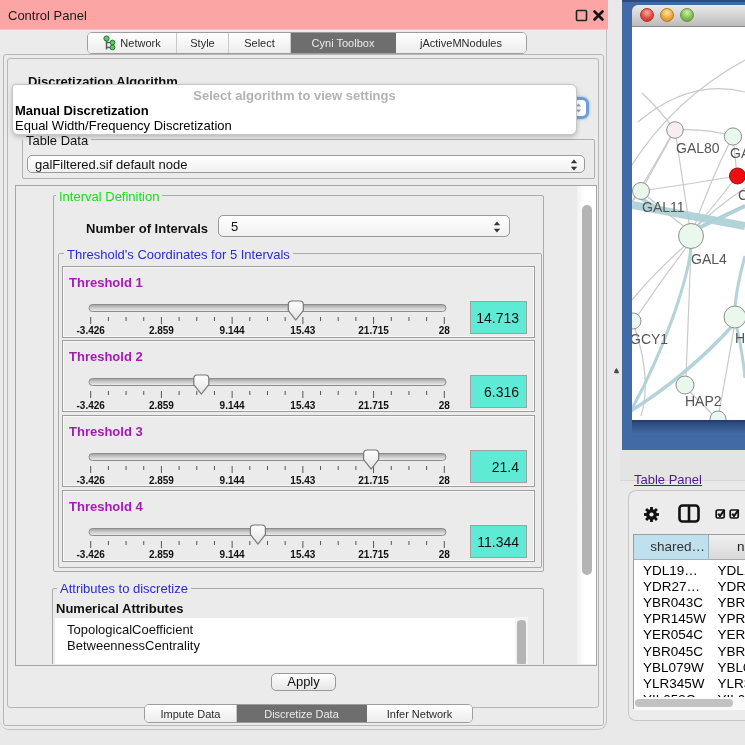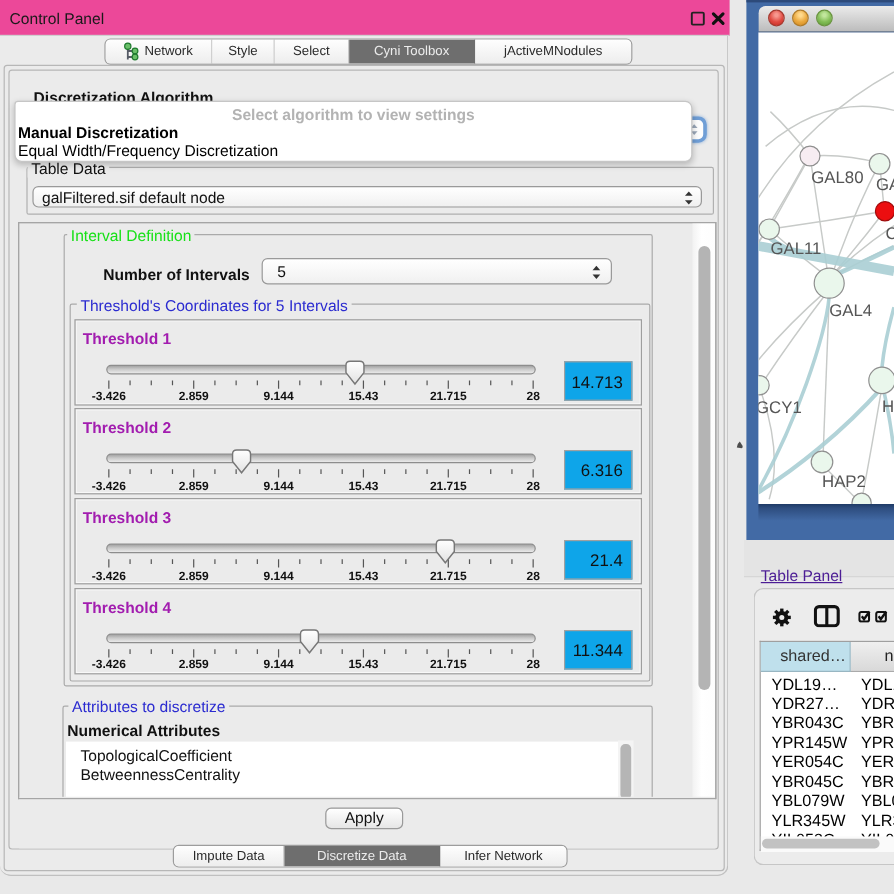--- a/index.html
+++ b/index.html
@@ -4,21 +4,21 @@
 <style>
 * { margin:0; padding:0; box-sizing:border-box; }
 html,body { width:745px; height:745px; overflow:hidden; }
 body { font-family:"Liberation Sans", sans-serif; background:#e9e9e9; position:relative; }
 .abs { position:absolute; }
 
 
 #cpwin { left:0; top:0; width:607px; height:730px; background:#ebebeb;
   border-right:1px solid #c0c0c0; border-bottom:1px solid #c0c0c0;
   border-radius:0 0 9px 9px; }
-#cptitle { left:0; top:0; width:608px; height:30px; background:#ec4899;
+#cptitle { left:0; top:0; width:608px; height:30px; background:#fca5a5;
   border-bottom:1px solid #cfcfcf; }
 #cptitle .t { position:absolute; left:8px; top:8px; font-size:13px; color:#1a1a1a; }
 
 
 #outerpane { left:3px; top:54px; width:601px; height:672px;
   border:1px solid #b7b7b7; border-radius:3px; background:#ebebeb; }
 #innerpane { left:7px; top:58px; width:592px; height:650px;
   border:1px solid #b7b7b7; border-radius:3px; background:#ebebeb; }
 
 
@@ -43,21 +43,21 @@
 
 
 .group { position:absolute; border:1px solid #aaaaaa; border-radius:2px; }
 .gtitle { position:absolute; background:#ebebeb; padding:0 3px; font-size:13px; }
 
 
 .tpanel { position:absolute; left:62px; width:473px; height:72px;
   border:1px solid #9e9e9e; box-shadow:inset 0 0 0 1px #f8f8f8; background:#ebebeb; }
 .tpanel .name { position:absolute; left:6px; top:8px; font-size:13px; font-weight:bold; color:#a21caf; }
 .vbox { position:absolute; left:407px; top:34px; width:57px; height:33px;
-  background:#0ea5e9; border:1px solid #a0a0a0; }
+  background:#5eead4; border:1px solid #a0a0a0; }
 .vbox span { position:absolute; right:7px; top:8px; font-size:14px; color:#111; }
 
 #attrlist { left:55px; top:618px; width:460px; height:47px; background:#fff; padding-top:4px; }
 #attrlist .it { font-size:13px; color:#111; margin-left:12px; height:15.6px; line-height:15.6px; }
 
 button.mac { position:absolute; background:linear-gradient(#ffffff,#e6e6e6);
   border:1px solid #9a9a9a; border-radius:5px; font-family:"Liberation Sans",sans-serif; }
 
 
 #popup { left:12px; top:84px; width:565px; height:51px; background:#fff;

